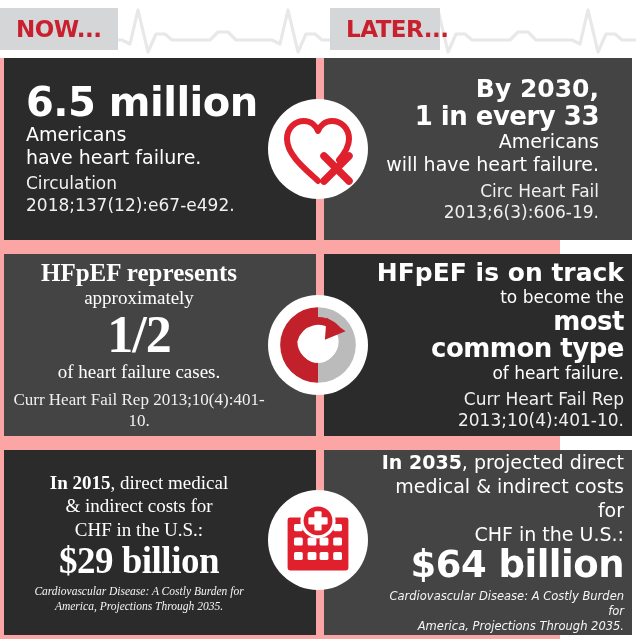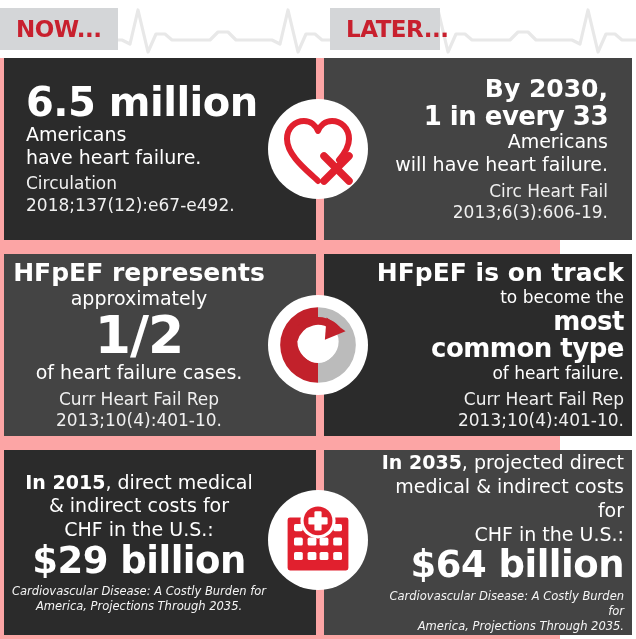--- a/index.html
+++ b/index.html
@@ -44,22 +44,22 @@
 
   .pL{left:4px;width:312px;}
   .pR{left:324px;width:308px;}
 
   .row1{top:58px;height:182px;}
   .row2{top:254px;height:182px;}
   .row3{top:450px;height:185px;}
 
   .inner{padding:0 12px;}
   .tleft{text-align:left;padding-left:22px;padding-right:58px;}
-  .tright{text-align:right;padding-right:24px;padding-left:58px;}
-  .tcenterL{text-align:center;padding-right:50px;padding-left:8px;}
+  .tright{text-align:right;padding-right:33px;padding-left:58px;}
+  .tcenterL{text-align:center;padding-right:50px;padding-left:8px;font-family:Liberation Serif, serif;}
   .tcenterR{text-align:right;padding-left:50px;padding-right:8px;}
 
   .huge{font-weight:bold;font-size:40px;line-height:1.02;letter-spacing:-0.5px;}
   .big{font-weight:bold;font-size:25px;line-height:1.12;}
   .big2{font-weight:bold;font-size:26px;line-height:1.05;letter-spacing:-0.5px;}
   .med{font-size:19px;line-height:1.2;font-weight:normal;}
   .med2{font-size:17px;line-height:1.25;font-weight:normal;}
   .frac{font-weight:bold;font-size:52px;line-height:0.98;letter-spacing:-1px;}
   .money{font-weight:bold;font-size:37px;line-height:1.04;letter-spacing:-0.5px;}
   .mixed{font-size:19px;line-height:1.25;}

